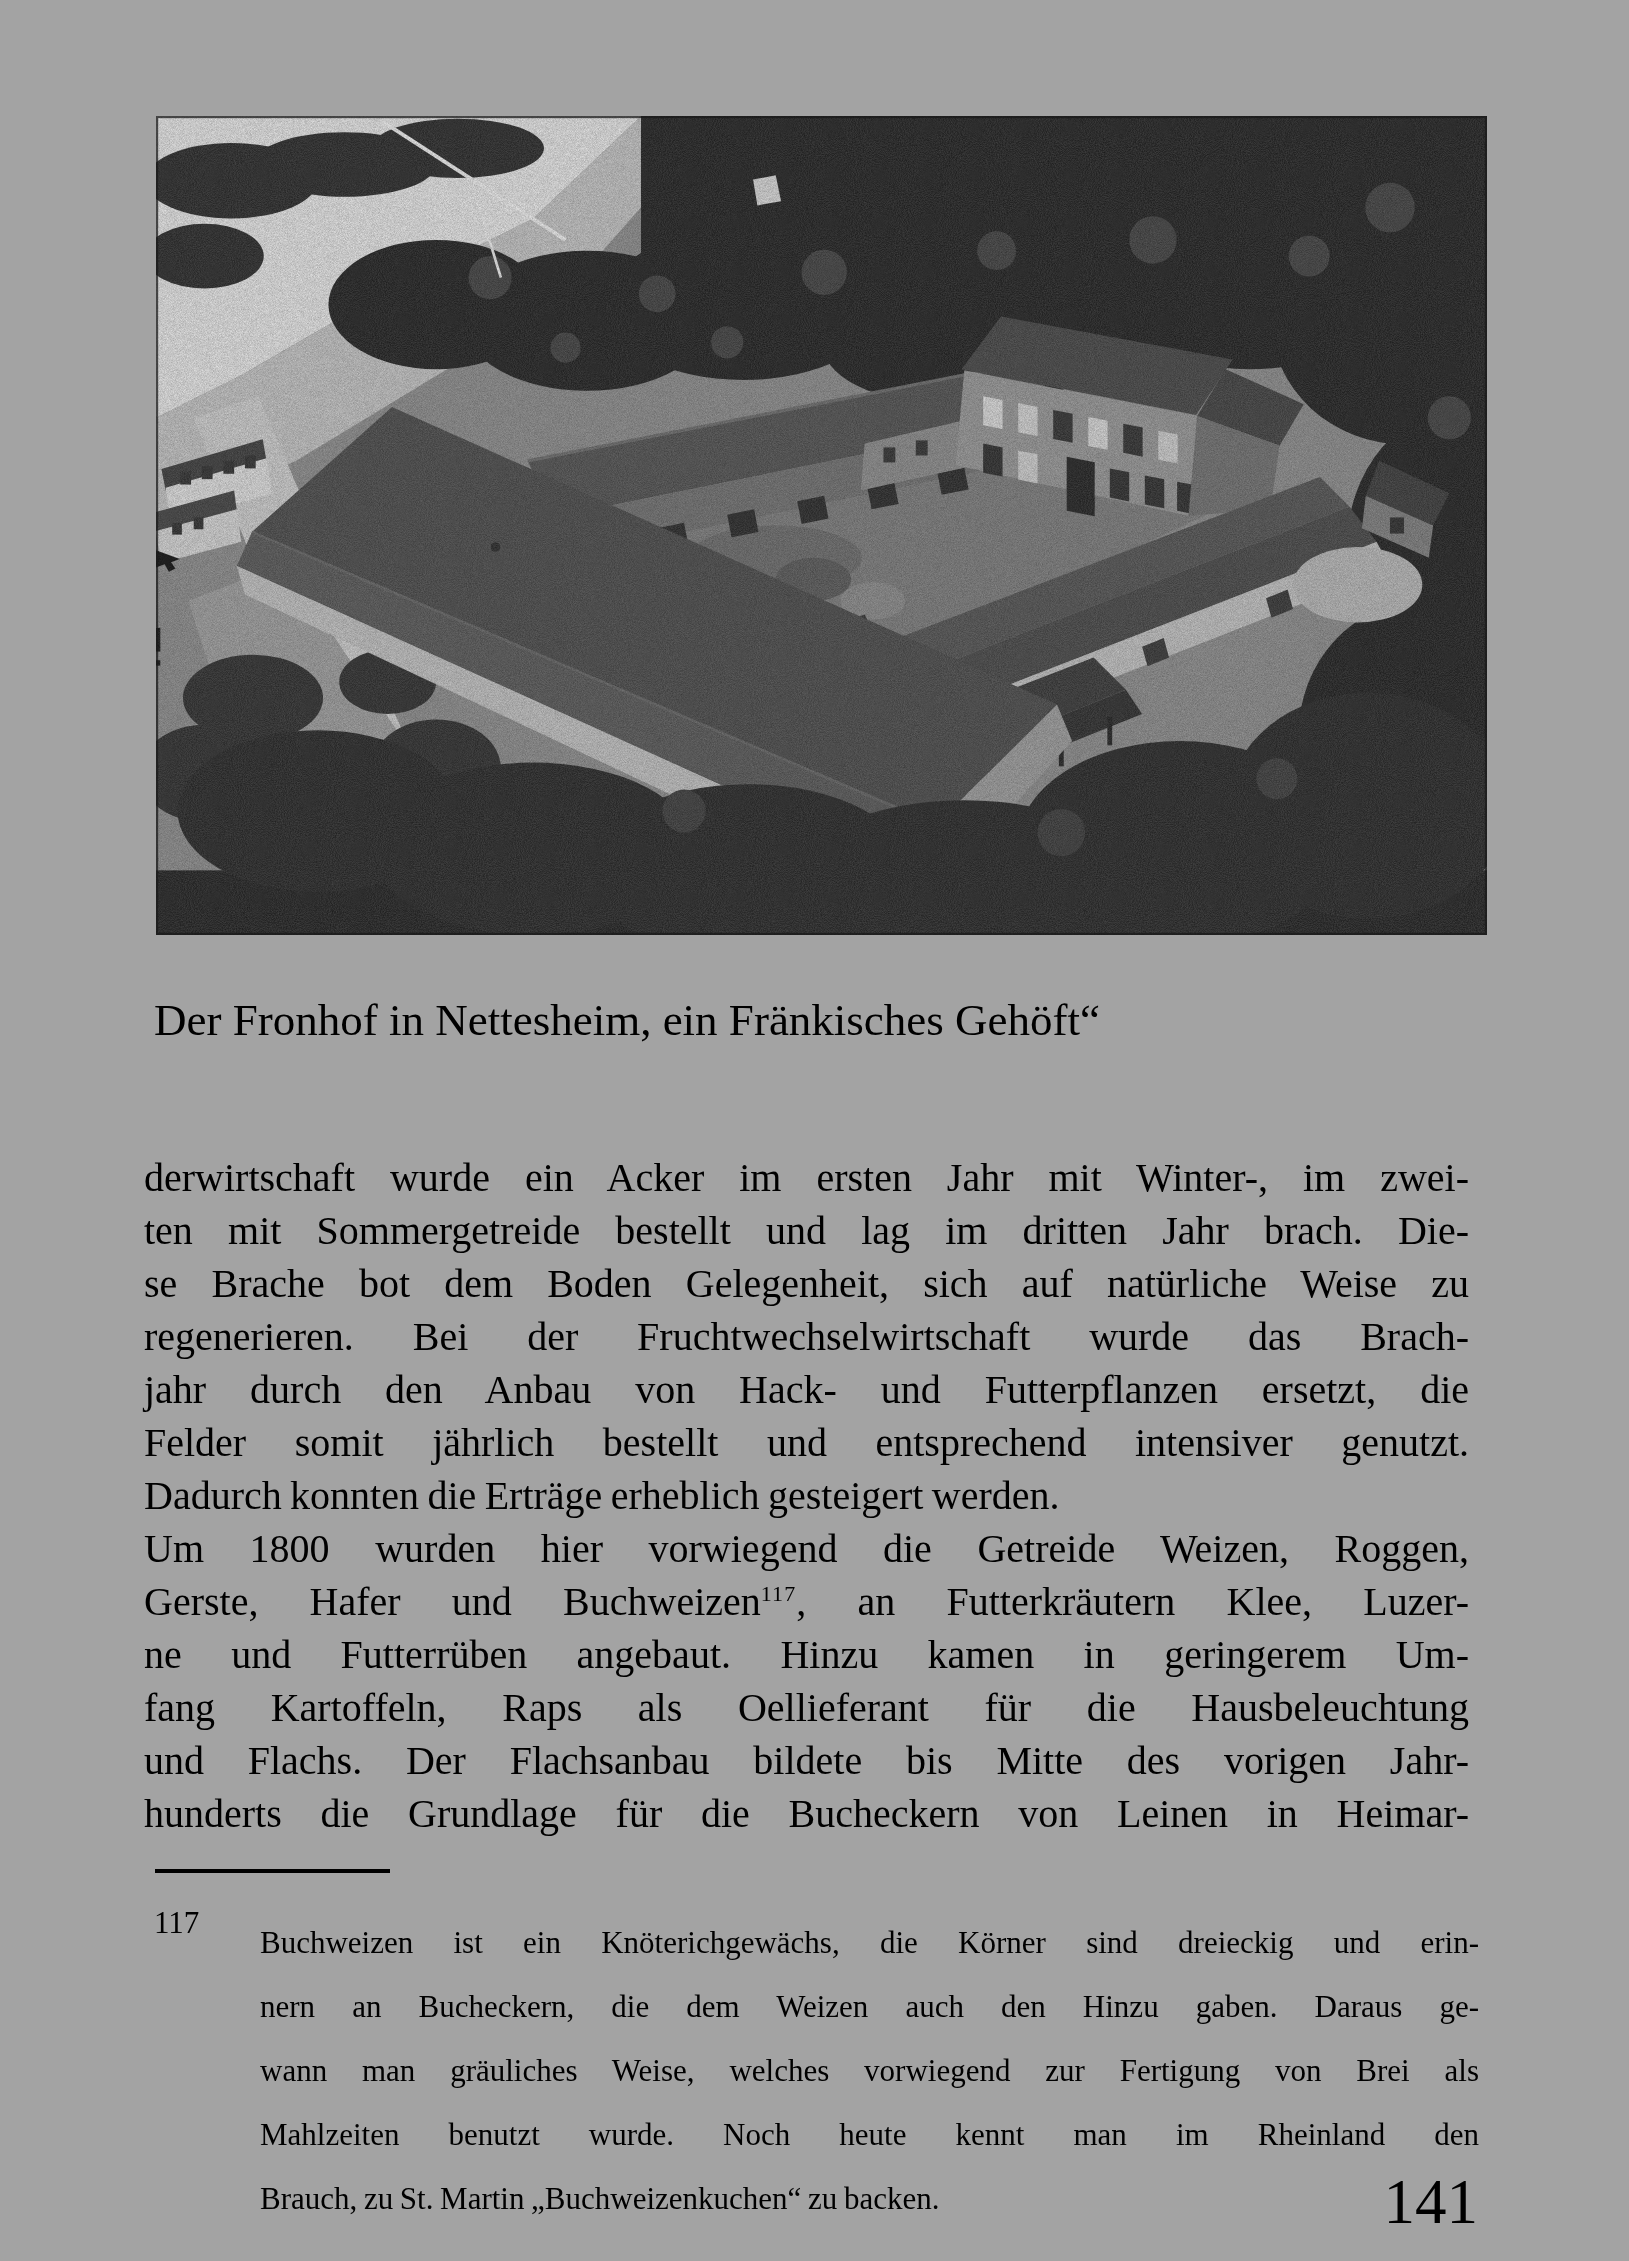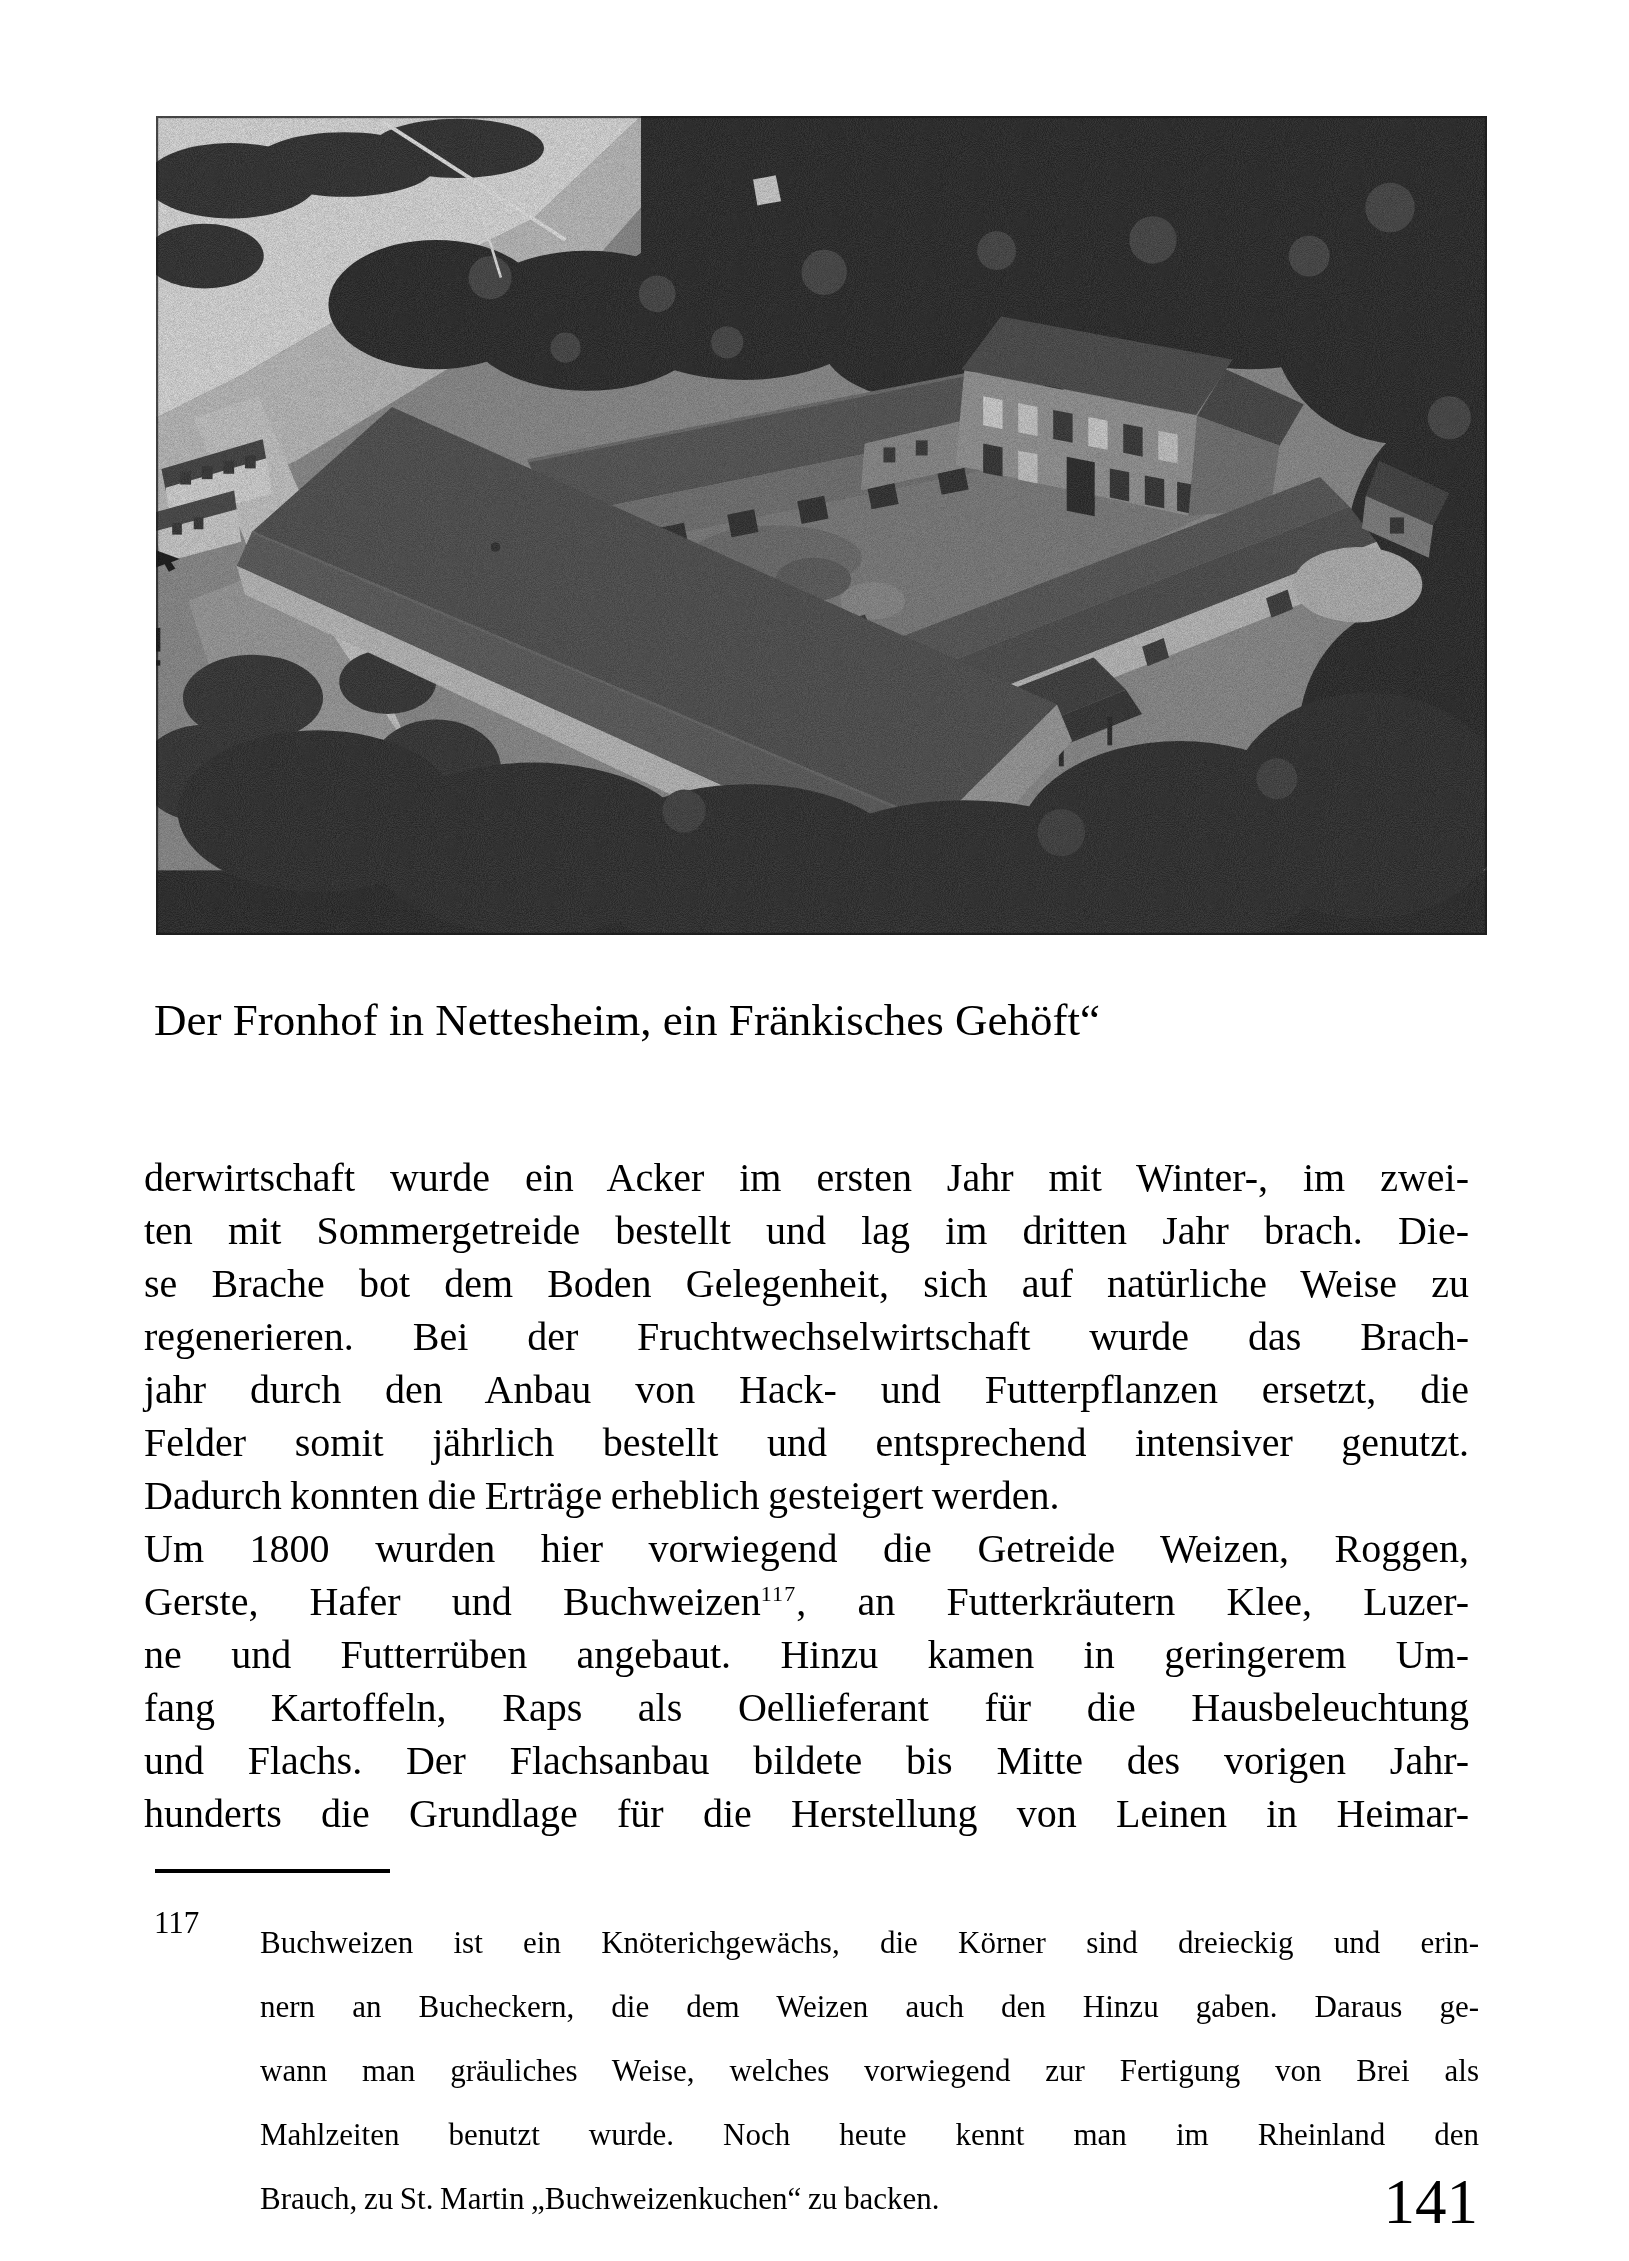--- a/index.html
+++ b/index.html
@@ -1,21 +1,21 @@
 <!DOCTYPE html>
 <html style="font-size:8.6px"><head>
 <meta charset="utf-8">
 <style>
   html, body { margin: 0; padding: 0; }
   body { background: #c8c8c8; }
   .page {
     position: relative;
     width: 1630px;
     height: 2261px;
-    background: #ffffff;
+    background: #a3a3a3;
     font-family: "Liberation Serif", "DejaVu Serif", serif;
     color: #000000;
     overflow: hidden;
   }
   .photo {
     position: absolute;
     left: 156px;
     top: 116px;
     width: 1331px;
     height: 819px;
@@ -288,21 +288,21 @@
         <div class="tline">jahr durch den Anbau von Hack- und Futterpflanzen ersetzt, die</div>
         <div class="tline">Felder somit jährlich bestellt und entsprechend intensiver genutzt.</div>
         <div class="tline flush">Dadurch konnten die Erträge erheblich gesteigert werden.</div>
       </div>
       <div>
         <div class="tline">Um 1800 wurden hier vorwiegend die Getreide Weizen, Roggen,</div>
         <div class="tline">Gerste, Hafer und Buchweizen<sup class="fnmark">117</sup>, an Futterkräutern Klee, Luzer-</div>
         <div class="tline">ne und Futterrüben angebaut. Hinzu kamen in geringerem Um-</div>
         <div class="tline">fang Kartoffeln, Raps als Oellieferant für die Hausbeleuchtung</div>
         <div class="tline">und Flachs. Der Flachsanbau bildete bis Mitte des vorigen Jahr-</div>
-        <div class="tline">hunderts die Grundlage für die Herstellung von Leinen in Heimar-</div>
+        <div class="tline">hunderts die Grundlage für die Bucheckern von Leinen in Heimar-</div>
       </div>
     </div>
 
   <div class="fn-rule"></div>
 
   <div class="footnote">
     <div class="fn-num">117</div>
     <div class="fn-lines" id="fn-lines">
         <div class="tline">Buchweizen ist ein Knöterichgewächs, die Körner sind dreieckig und erin-</div>
         <div class="tline">nern an Bucheckern, die dem Weizen auch den Hinzu gaben. Daraus ge-</div>

